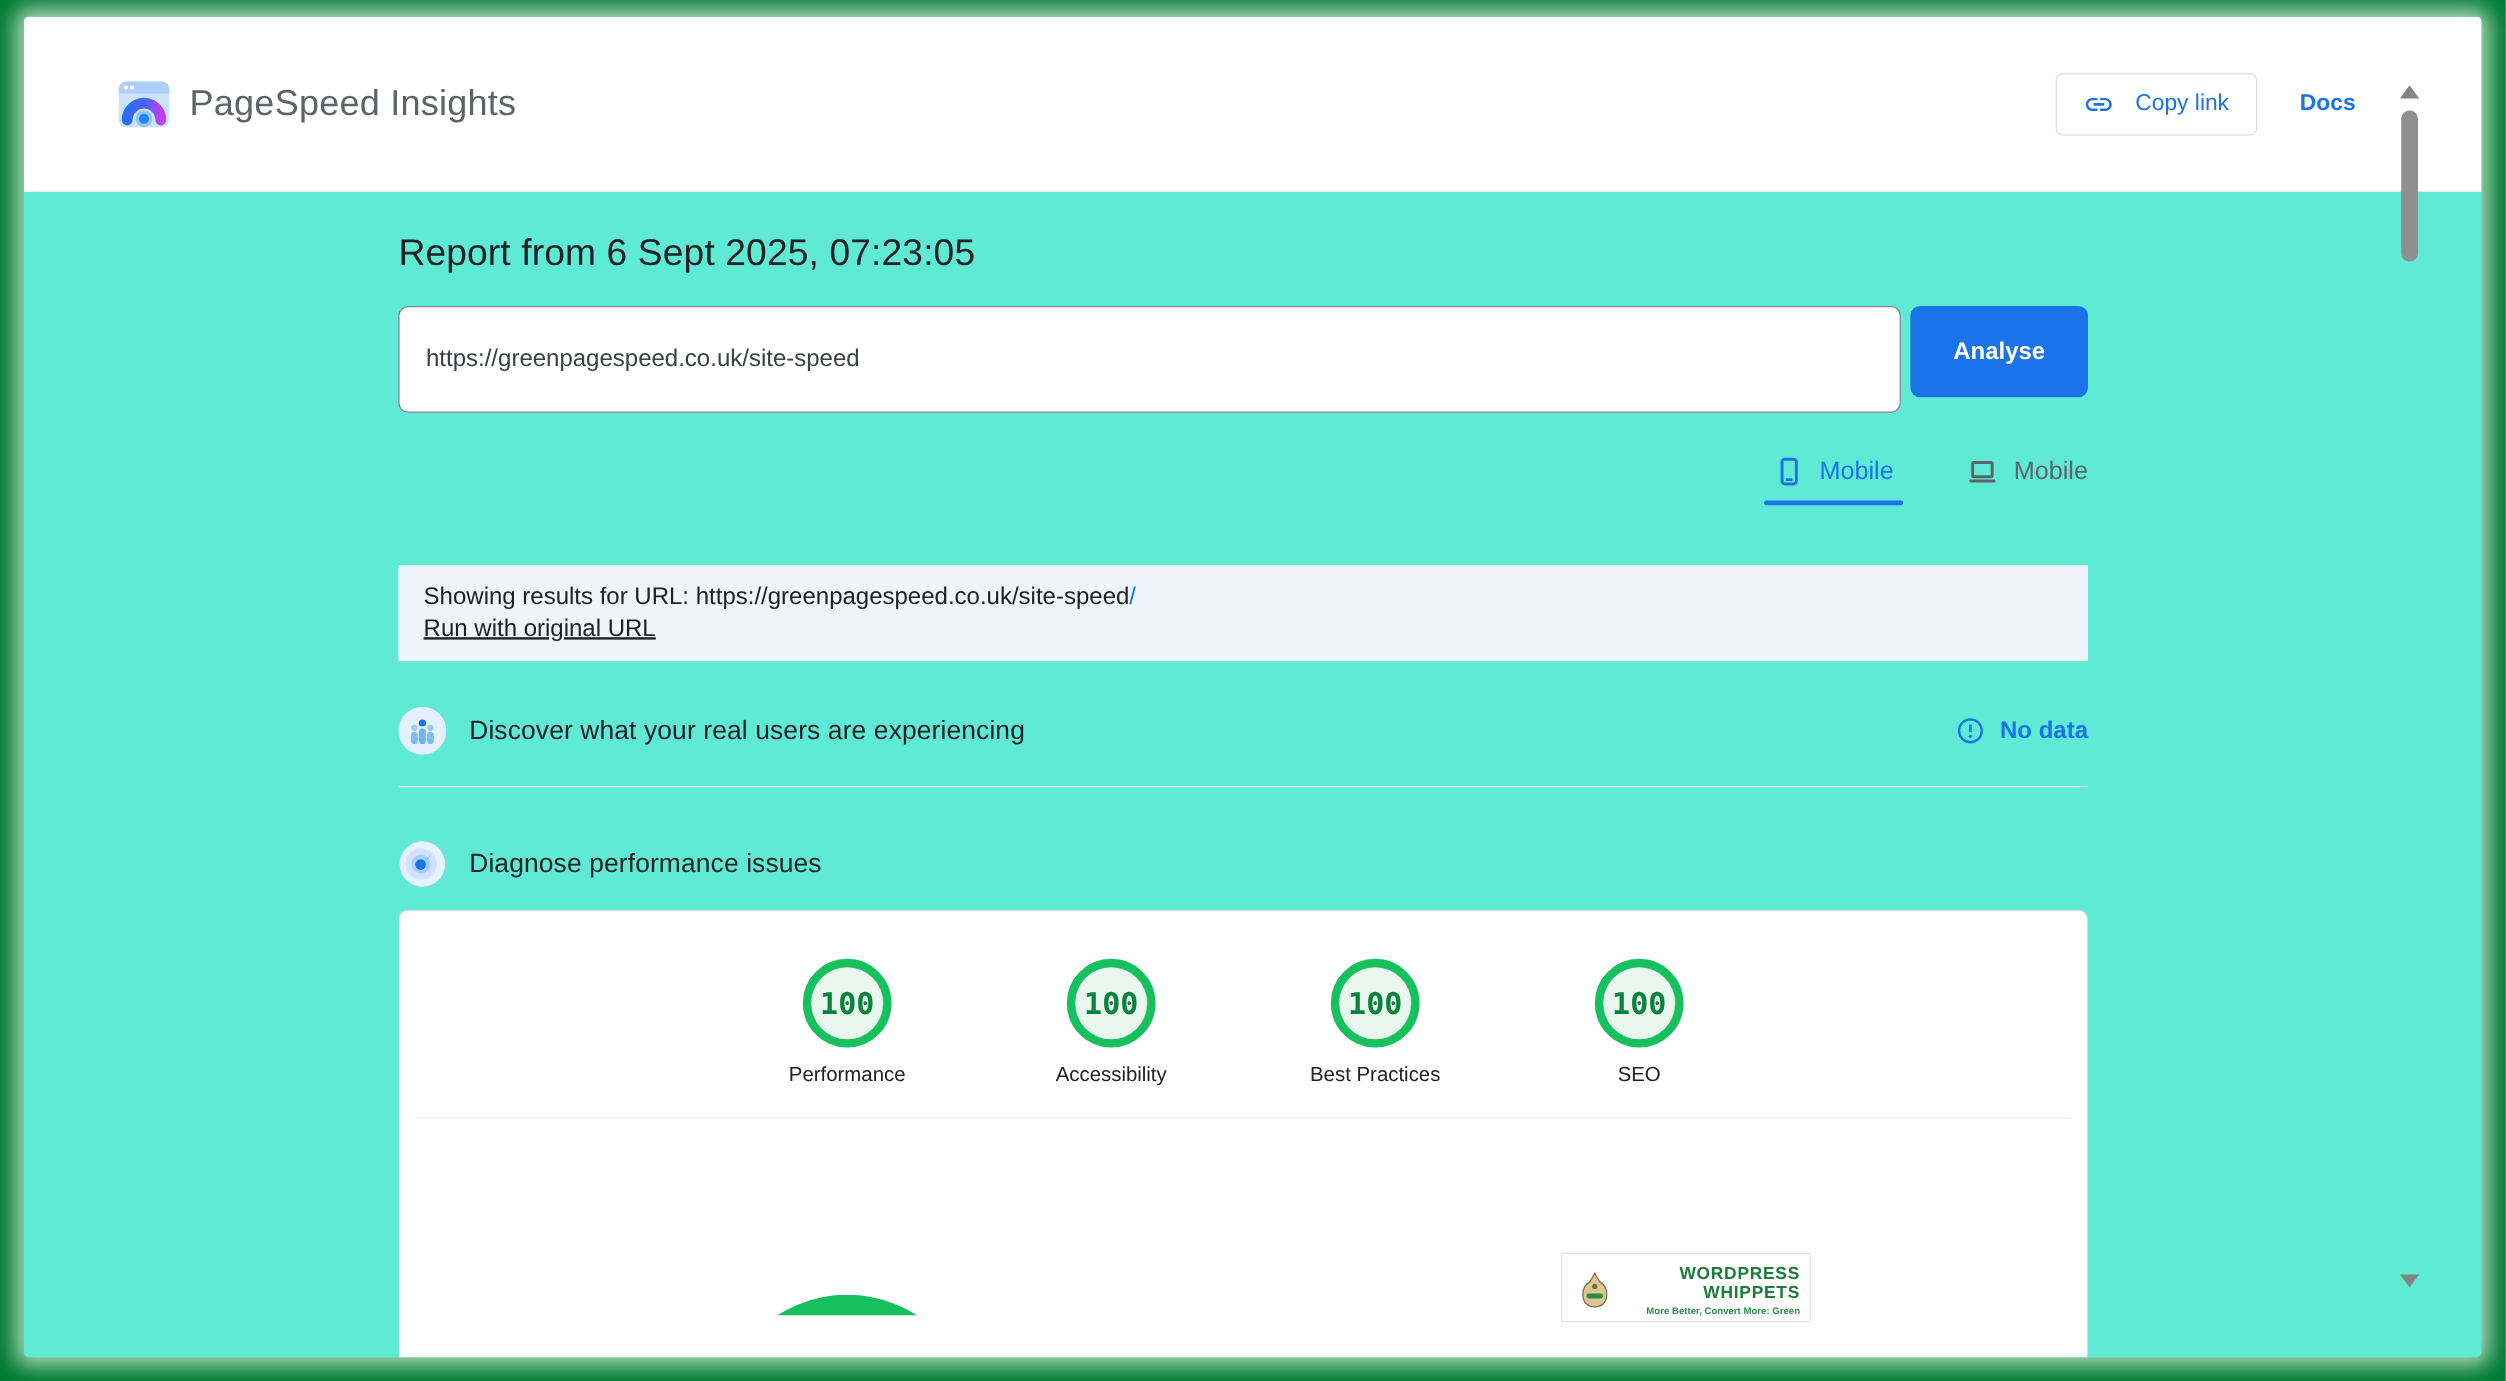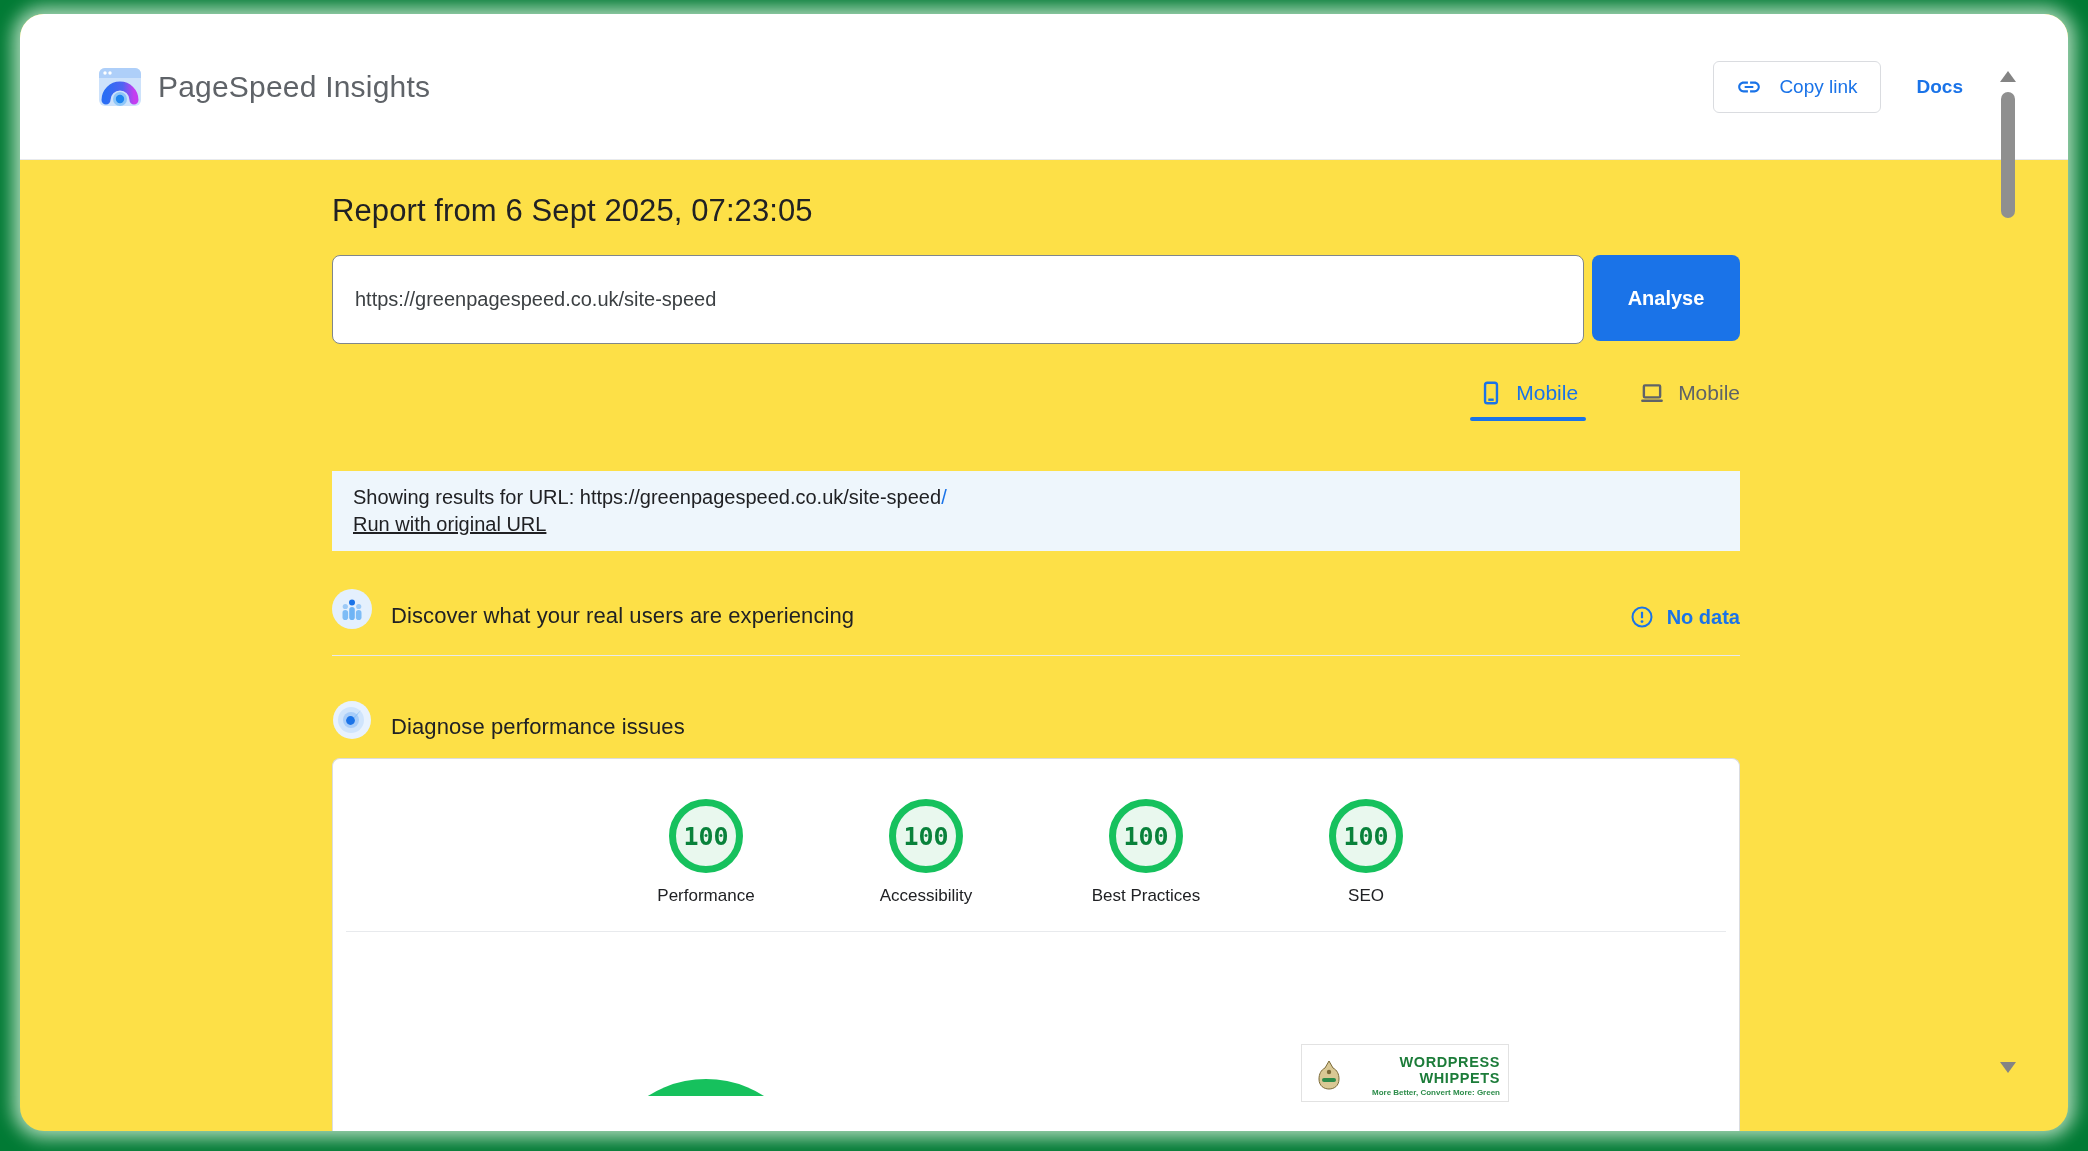--- a/index.html
+++ b/index.html
@@ -5,21 +5,21 @@
 <style>
   html,body{margin:0;padding:0}
   body{
     width:2088px;height:1151px;position:relative;overflow:hidden;
     background:var(--frame-green,#017a34);
     font-family:"Liberation Sans","DejaVu Sans",sans-serif;
     -webkit-font-smoothing:antialiased;
   }
   .page{
     position:absolute;left:20px;right:20px;top:14px;bottom:20px;
-    background:#fde047;border-radius:24px;overflow:hidden;
+    background:#5eead4;border-radius:4px;overflow:hidden;
     box-shadow:0 0 18px 7px rgba(188,226,198,.9);
   }
   
   .app-header{
     position:absolute;top:0;left:0;right:0;height:146px;
     display:flex;align-items:center;padding:0 105px 0 78px;
     border-bottom:1px solid #e8eaed;box-sizing:border-box;background:#fff;
   }
   .logo-mark{width:44px;height:40px;margin-right:16px;flex:none}
   .app-title{font-size:30px;color:#5f6368;letter-spacing:.2px}
@@ -39,36 +39,36 @@
   .sb-thumb{position:absolute;top:78px;left:1px;width:14px;height:126px;border-radius:7px;background:#8f8f8f;cursor:grab}
   
   .content{position:absolute;left:312px;top:147px;width:1408px}
   .report-heading{margin:32px 0 0;font-size:31px;font-weight:400;color:#202124;letter-spacing:.1px}
   .search-row{margin-top:26px;display:flex}
   .url-input{
     flex:1;height:89px;box-sizing:border-box;border:1px solid #80868b;border-radius:8px;
     padding:0 22px;font-size:20px;color:#3c4043;font-family:inherit;background:#fff;outline:none;
   }
   .analyse-btn{
-    width:148px;height:86px;margin-left:8px;border:none;border-radius:8px;cursor:pointer;
+    width:148px;height:76px;margin-left:8px;border:none;border-radius:8px;cursor:pointer;
     background:var(--accent-blue,#1a73e8);color:#fff;font-size:20px;font-weight:700;font-family:inherit;
   }
   .tabs{margin-top:36px;display:flex;justify-content:flex-end;gap:60px}
   .tab{display:flex;align-items:center;gap:12px;font-size:21px;font-weight:500;
     padding-bottom:15px;position:relative;cursor:pointer}
   .tab-active{color:var(--accent-blue,#1a73e8)}
   .tab-active::after{content:"";position:absolute;left:-8px;right:-8px;bottom:0;height:4px;
     border-radius:2px;background:var(--accent-blue,#1a73e8)}
   .tab-inactive{color:#5f6368}
   .tab svg{display:block}
   .results-banner{margin-top:50px;background:var(--banner-bg,#eef6fc);
     padding:13px 21px;font-size:20px;line-height:27px;color:#202124}
   .slash{color:var(--accent-blue,#1a73e8)}
   .run-original{color:#202124;text-decoration:underline;cursor:pointer}
-  .section-row{display:flex;align-items:flex-end}
+  .section-row{display:flex;align-items:center}
   .field-row{margin-top:38px}
   .lab-row{margin-top:44px}
   .section-icon{width:40px;height:40px;margin-right:19px;flex:none}
   .section-title{font-size:22px;font-weight:500;color:#202124;letter-spacing:.1px}
   .field-status{margin-left:auto;display:flex;align-items:center;gap:13px;cursor:pointer;
     color:var(--accent-blue,#1a73e8);font-size:20px;font-weight:700}
   .content-divider{margin-top:26px;height:1px;background:#e8eaed}
   
   .score-card{margin-top:18px;border:1px solid #dadce0;border-bottom:none;
     border-radius:8px 8px 0 0;height:440px;position:relative;box-sizing:border-box;background:#fff}

